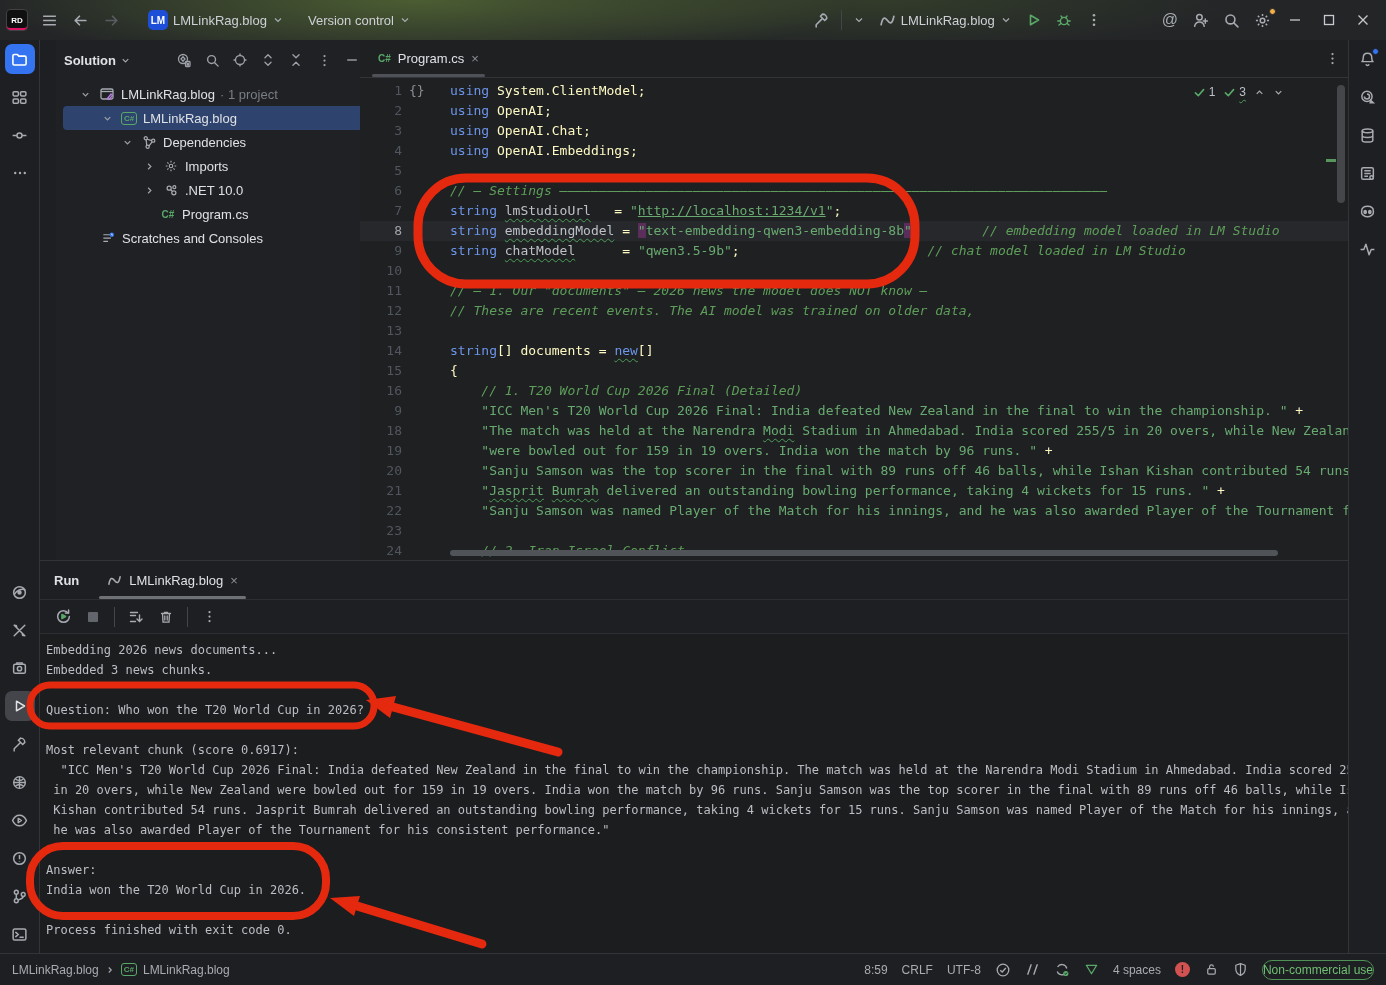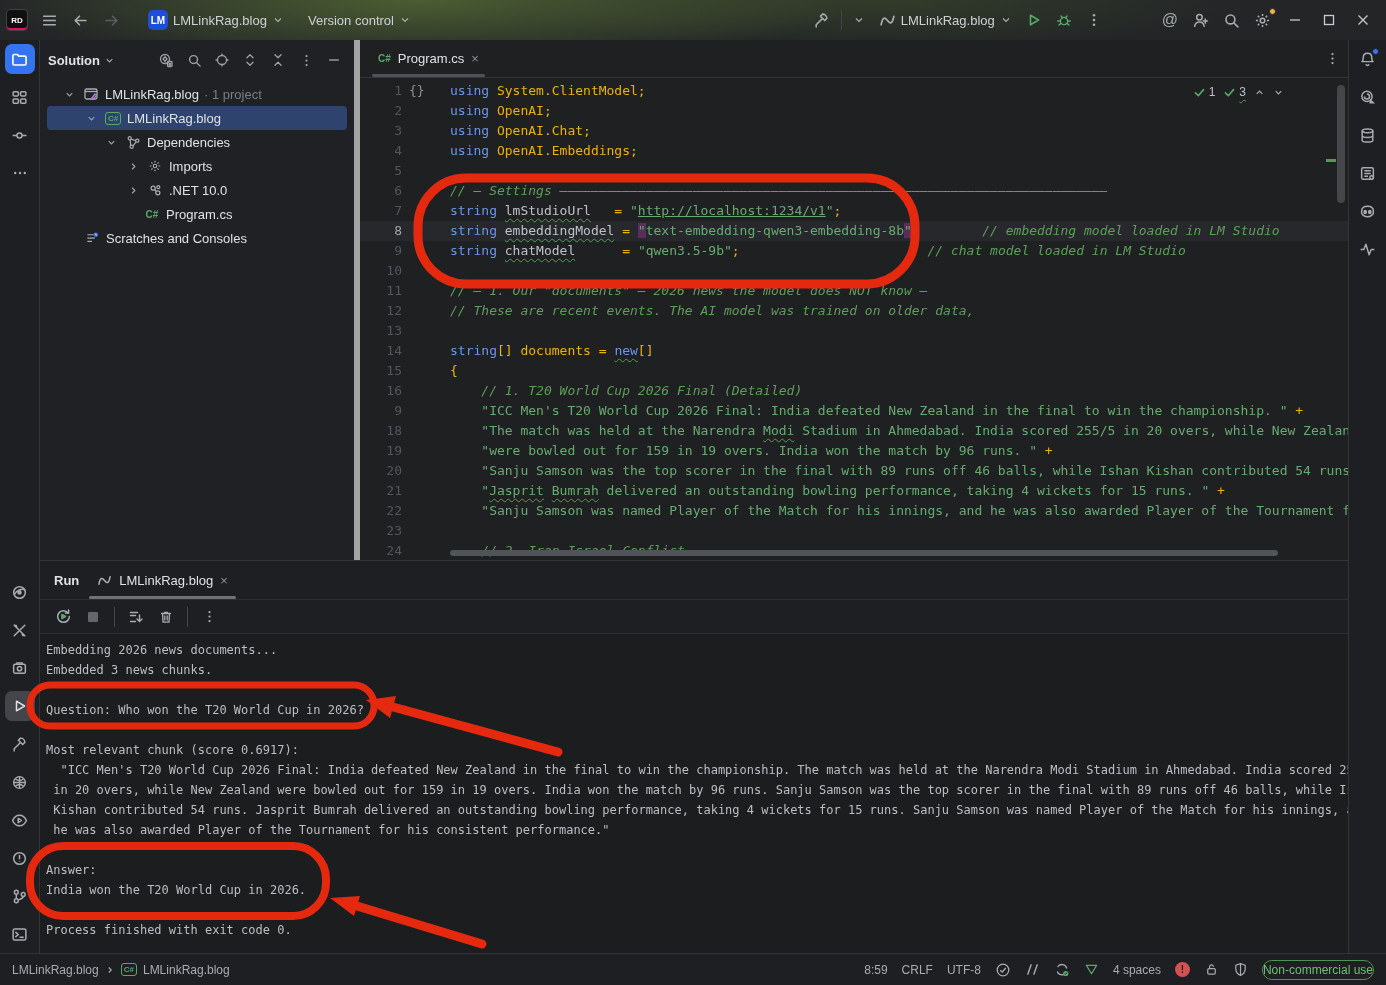--- a/index.html
+++ b/index.html
@@ -35,21 +35,21 @@
   .stripe.left{left:0;border-right:1px solid #323438}
   .stripe.right{right:0;width:38px;border-left:1px solid #323438}
   .st-ico{width:30px;height:30px;margin:4px 0;border-radius:7px;display:flex;align-items:center;justify-content:center;color:#a8abb2}
   .st-ico.active-blue{background:#3574f0;color:#fff}
   .st-ico.active-gray{background:#43454a;color:#dfe1e5}
   .push{flex:1}
   .bell-wrap{position:relative}
   .bell-wrap .bdot{position:absolute;right:4px;top:4px;width:7px;height:7px;border-radius:50%;background:#3574f0;border:1.5px solid #1e1f22}
 
   
-  .solution{position:absolute;left:40px;top:40px;width:320px;height:520px;background:#1f2124;border-right:6px solid #a3a3a3;z-index:1}
+  .solution{position:absolute;left:56px;top:40px;width:320px;height:520px;background:#1f2124;border-right:4px solid #a3a3a3;z-index:1}
   .sol-head{height:40px;display:flex;align-items:center;padding:0 8px;gap:2px}
   .sol-title{font-weight:bold;margin-right:2px}
   .sol-head .hico{width:24px;height:24px;border-radius:5px;display:flex;align-items:center;justify-content:center;color:#9da0a8;margin-left:2px}
   .tree{padding-top:2px}
   .trow{height:24px;display:flex;align-items:center;gap:5px;color:#dfe1e5;margin:0 7px;border-radius:4px;padding-right:4px}
   .trow .chev{width:16px;display:flex;justify-content:center;color:#9da0a8;flex:none}
   .trow .ticon{width:18px;display:flex;justify-content:center;flex:none}
   .trow.sel{background:#2e436e}
   .muted{color:#7a7e85}
   .cs-badge{border:1.2px solid #59a869;color:#59a869;border-radius:3px;font-size:8px;font-weight:bold;padding:0 2px;line-height:11px}
@@ -63,37 +63,37 @@
   .tab-x{color:#8c8f96;font-size:13px}
   .tabbar .right{margin-left:auto;display:flex;align-items:center;gap:8px}
   .ed-body{position:absolute;top:39px;left:0;right:0;bottom:0;overflow:hidden;padding-top:2px}
   .code-line{height:20px;display:flex;white-space:pre;font-family:"DejaVu Sans Mono",monospace;font-size:13px;line-height:20px}
   .code-line .ln{width:42px;text-align:right;color:#51565e;flex:none}
   .code-line .fold{width:26px;padding-left:7px;color:#8c8f96;flex:none}
   .code-line .code{padding-left:22px}
   .code-line.current{background:#26282b}
   .code-line.current .ln{color:#a1a4ab}
   .kw{color:#6c95eb}
-  .pln{color:#eab308}
+  .pln{color:#fef9c3}
   .str{color:#69aa71}
   .cmt{color:#5f9e5a;font-style:italic}
   .url{color:#69aa71;text-decoration:underline}
   .sq{color:#bdc1c7;text-decoration:underline wavy #4e9e5a 1px;text-underline-offset:3px}
   .kwsq{color:#6c95eb;text-decoration:underline wavy #4e9e5a 1px;text-underline-offset:3px}
   .strsq{color:#69aa71;text-decoration:underline wavy #4e9e5a 1px;text-underline-offset:3px}
   .hl{color:#69aa71;background:#5a2d5a}
   .inspect{position:absolute;top:6px;right:64px;display:flex;align-items:center;gap:8px;color:#bdc1c7;font-size:12px;z-index:3}
   .inspect .wavy{text-decoration:underline wavy #4e9e5a 1px;text-underline-offset:3px}
   .vscroll{position:absolute;right:3px;top:6px;width:8px;height:118px;background:#44464a;border-radius:4px}
   .vcs-mark{position:absolute;right:12px;top:80px;width:10px;height:3px;background:#57965c}
   .hscroll{position:absolute;left:90px;right:70px;bottom:4px;height:6px;background:#505357;border-radius:3px}
 
   
   .run{position:absolute;left:40px;top:560px;right:0;bottom:32px;background:#1b1d1f;border-top:1px solid #323438;z-index:1}
-  .run-tabs{height:38px;display:flex;align-items:center;padding:0 14px;gap:10px;background:#1e1f22}
+  .run-tabs{height:38px;display:flex;align-items:center;padding:0 14px;gap:20px;background:#1e1f22}
   .run-title{font-weight:bold}
   .rtab{display:flex;align-items:center;gap:7px;height:37px;padding:0 8px;position:relative;color:#dfe1e5}
   .rtab::after{content:"";position:absolute;left:0;right:0;bottom:0;height:3px;background:#6e7176;border-radius:2px}
   .run-toolbar{height:35px;display:flex;align-items:center;gap:4px;padding:0 10px;background:#1e1f22;border-top:1px solid #2c2e32;border-bottom:1px solid #2c2e32}
   .rt-btn{width:26px;height:26px;border-radius:5px;display:flex;align-items:center;justify-content:center;color:#a8abb2}
   .stop-sq{width:10px;height:10px;background:#62666c;border-radius:1px}
   .console{position:absolute;top:75px;left:0;right:0;bottom:0;overflow:hidden;padding:4px 0 0 6px}
   .console-line{height:20px;white-space:pre;font-family:"DejaVu Sans Mono",monospace;font-size:12px;line-height:20px;color:#bcbec4}
   .c-scroll{position:absolute;right:5px;top:112px;width:6px;height:152px;background:#44464a;border-radius:3px}
 

